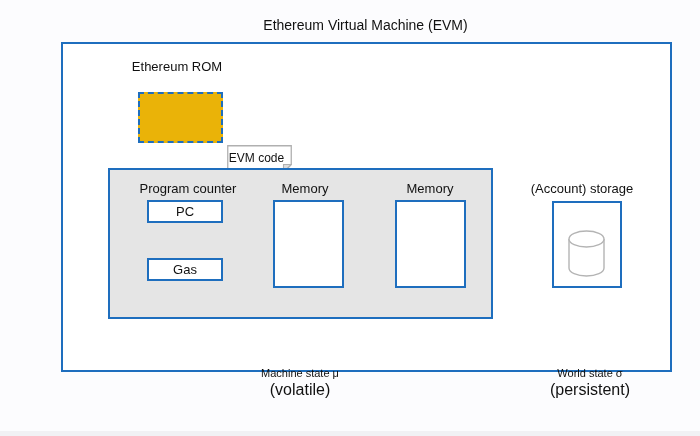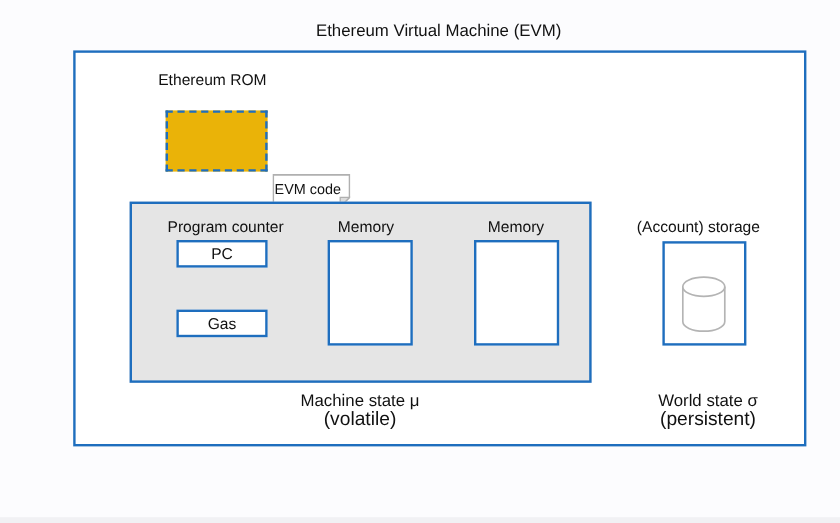--- a/index.html
+++ b/index.html
@@ -71,21 +71,21 @@
     font-size: 13px;
   }
 
   
   .storage-label { left: 449px; top: 137px; width: 140px; }
   .storage-box   { left: 489px; top: 157px; width: 70px; height: 87px; }
   .cylinder      { position: absolute; left: 14px; top: 27px; width: 37px; height: 47px; }
 
   
   .state-caption { text-align: center; }
-  .state-caption .line1 { font-size: 14px; line-height: 17px; }
+  .state-caption .line1 { font-size: 11px; line-height: 17px; margin-top: 40px; }
   .state-caption .line2 { font-size: 16px; line-height: 15px; }
   .machine-caption { left: 137px; top: 281px; width: 200px; }
   .world-caption   { left: 457px; top: 281px; width: 140px; }
 
   .footer-caption {
     left: 36px; top: 401px; width: 664px;
     font-size: 16px; text-align: center;
   }
 
   .bottom-strip {

